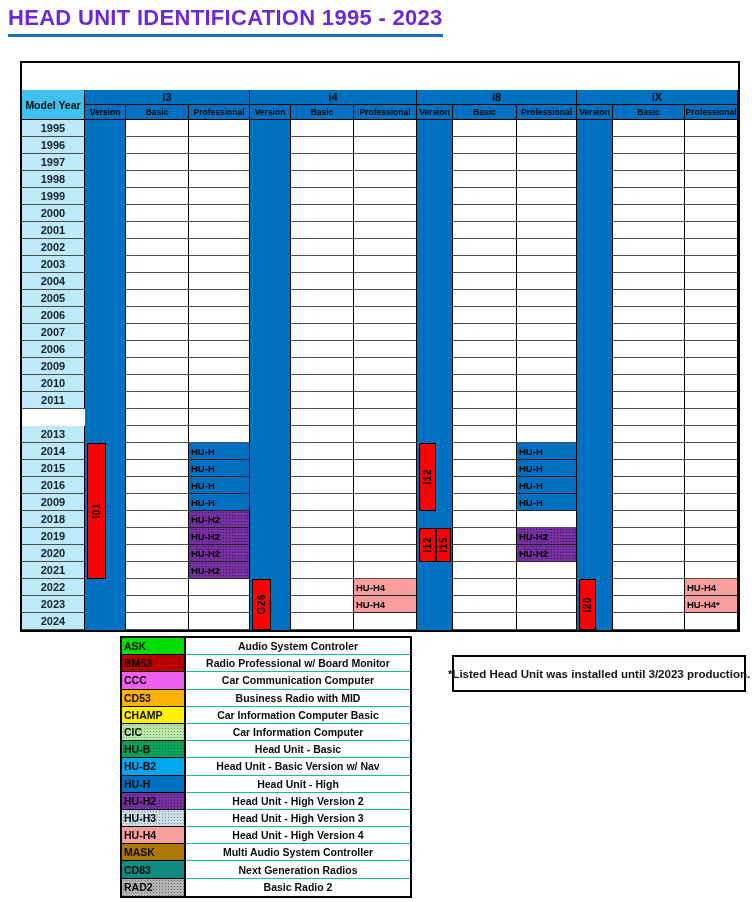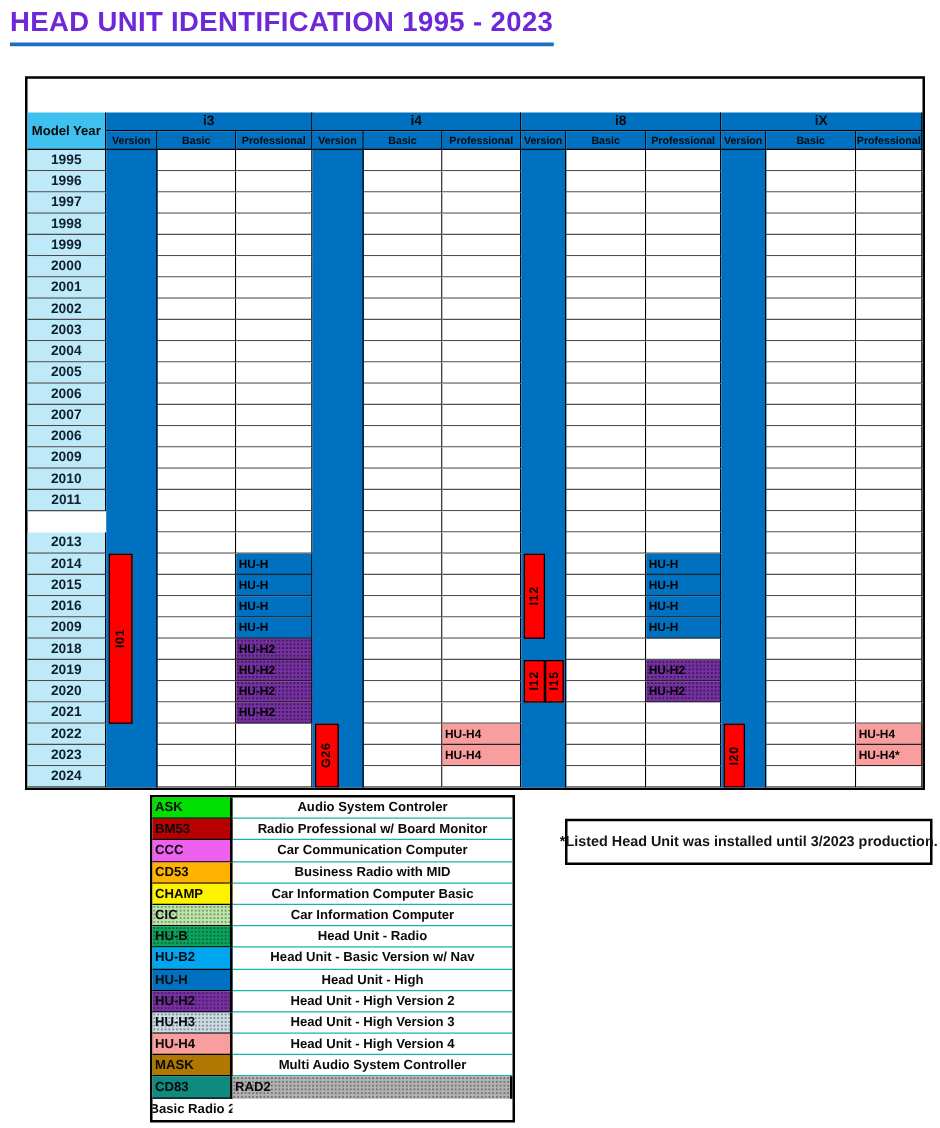--- a/index.html
+++ b/index.html
@@ -435,34 +435,35 @@
       <div class="ldesc">Radio Professional w/ Board Monitor</div>
       <div class="lswatch" style="background-color: rgb(238, 96, 238);">CCC</div>
       <div class="ldesc">Car Communication Computer</div>
       <div class="lswatch" style="background-color: rgb(255, 179, 0);">CD53</div>
       <div class="ldesc">Business Radio with MID</div>
       <div class="lswatch" style="background-color: rgb(255, 242, 0);">CHAMP</div>
       <div class="ldesc">Car Information Computer Basic</div>
       <div class="lswatch dotted" style="background-color: rgb(188, 230, 168);">CIC</div>
       <div class="ldesc">Car Information Computer</div>
       <div class="lswatch dotted" style="background-color: rgb(11, 164, 92);">HU-B</div>
-      <div class="ldesc">Head Unit - Radio</div>
+      <div class="ldesc">Head Unit - Basic</div>
       <div class="lswatch" style="background-color: rgb(0, 166, 240);">HU-B2</div>
       <div class="ldesc">Head Unit - Basic Version w/ Nav</div>
       <div class="lswatch" style="background-color: rgb(0, 112, 192);">HU-H</div>
       <div class="ldesc">Head Unit - High</div>
       <div class="lswatch dotted" style="background-color: rgb(118, 48, 162);">HU-H2</div>
       <div class="ldesc">Head Unit - High Version 2</div>
       <div class="lswatch dotted" style="background-color: rgb(203, 221, 228);">HU-H3</div>
       <div class="ldesc">Head Unit - High Version 3</div>
       <div class="lswatch" style="background-color: rgb(248, 158, 158);">HU-H4</div>
       <div class="ldesc">Head Unit - High Version 4</div>
       <div class="lswatch" style="background-color: rgb(175, 120, 0);">MASK</div>
       <div class="ldesc">Multi Audio System Controller</div>
       <div class="lswatch" style="background-color: rgb(16, 137, 128);">CD83</div>
+      <div class="ldesc">Next Generation Radios</div>
       <div class="lswatch dotted" style="background-color: rgb(178, 178, 178); border-bottom: none;">RAD2</div>
       <div class="ldesc" style="border-bottom: none;">Basic Radio 2</div>
     </div>
 </div>
 
 <div class="note-box">
   <span>*Listed Head Unit was installed until 3/2023 production.</span>
 </div>
 
 </body></html>

